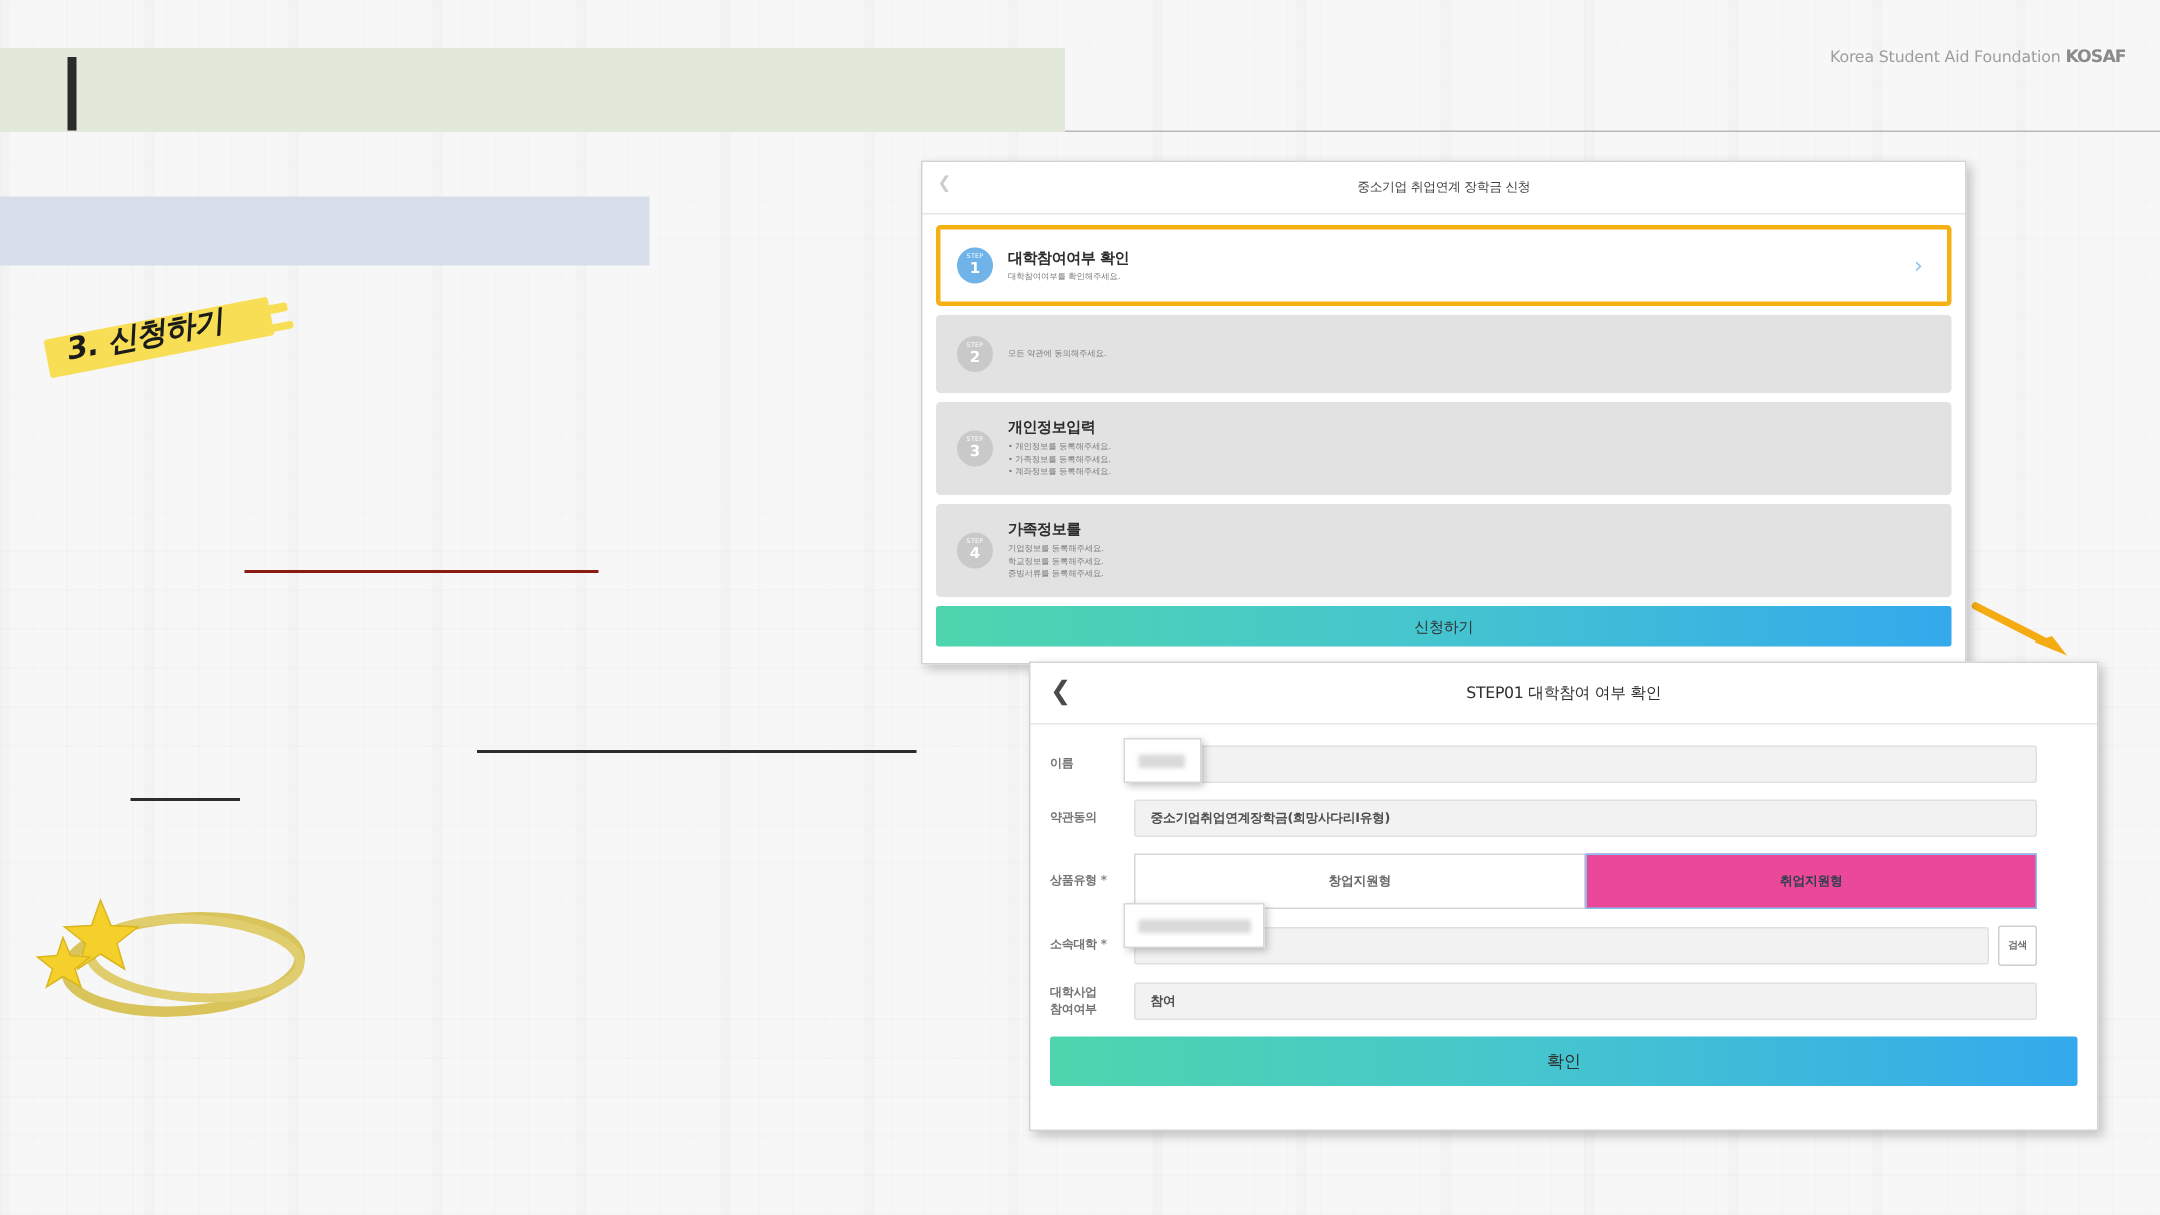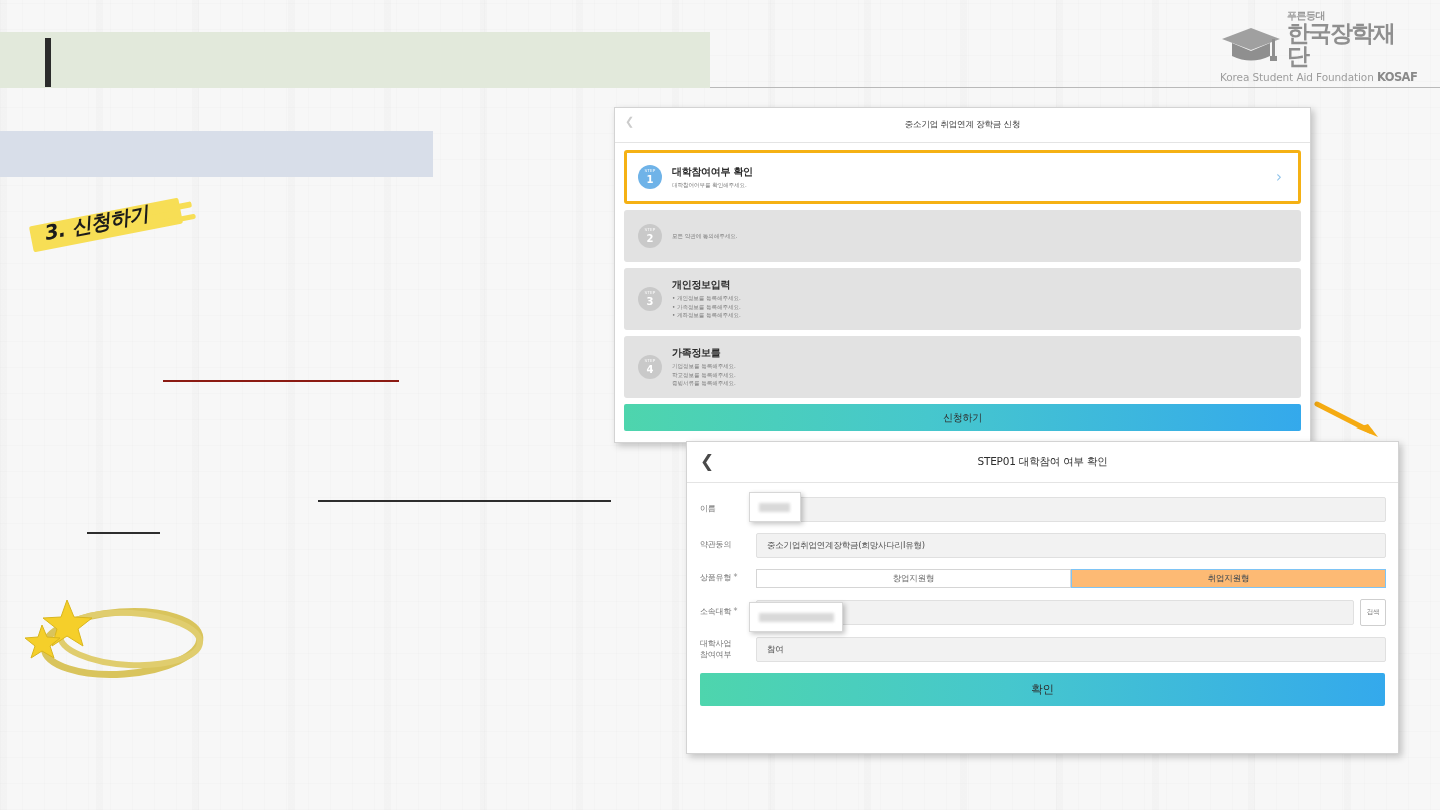--- a/index.html
+++ b/index.html
@@ -284,21 +284,21 @@
     left: 13px; top: 11px;
     font-size: 17px;
     color: #4a4a4a;
     line-height: 1;
   }
   #form-card .card-title {
     font-size: 10.5px;
     color: #2e2e2e;
     letter-spacing: -0.2px;
   }
-  #form-card .form-body { padding: 14px 12px 0 13px; }
+  #form-card .form-body { padding: 14px 40px 0 13px; font-weight: bold; }
 
   .form-row {
     display: flex;
     align-items: center;
     margin-bottom: 11px;
   }
   .form-label {
     flex: 0 0 56px;
     font-size: 8px;
     color: #747474;
@@ -345,30 +345,30 @@
     filter: blur(1.4px);
   }
   #name-callout { left: 749px; top: 492px; width: 52px; height: 30px; }
   #name-callout .masked-bar { width: 31px; }
   #univ-callout { left: 749px; top: 602px; width: 94px; height: 30px; }
   #univ-callout .masked-bar { width: 75px; }
 
   .toggle-group { flex: 1 1 auto; display: flex; }
   .toggle-btn {
     flex: 1 1 50%;
-    height: 19px;
+    height: 37px;
     display: flex;
     align-items: center;
     justify-content: center;
     font-size: 8.5px;
     letter-spacing: -0.2px;
     box-sizing: border-box;
   }
   .toggle-btn.off { background: #ffffff; border: 1px solid #d5d5d5; color: #6a6a6a; }
-  .toggle-btn.on  { background: #fdba74; border: 1px solid #7ec4f5; color: #2f3f4d; }
+  .toggle-btn.on  { background: #ec4899; border: 1px solid #7ec4f5; color: #2f3f4d; }
 
   .search-btn {
     flex: 0 0 auto;
     width: 24px; height: 25px;
     border: 1px solid #cfcfcf;
     background: #ffffff;
     border-radius: 2px;
     display: flex;
     align-items: center;
     justify-content: center;
@@ -382,34 +382,20 @@
 <body>
 
 <div id="slide-bg"></div>
 
 <div id="green-band"></div>
 <div id="title-tick"></div>
 <div id="header-rule"></div>
 <div id="blue-band"></div>
 
 <div id="kosaf-logo">
-  <div class="logo-top">
-    <span class="cap-mark">
-      <svg width="62" height="38" viewBox="0 0 62 38" aria-hidden="true">
-        <polygon points="2,13 31,2 60,13 31,24" fill="#a0a0a0"></polygon>
-        <path d="M12 17 L12 30 Q31 39 50 30 L50 17 L31 25 Z" fill="#8f8f8f"></path>
-        <rect x="52" y="13" width="3" height="19" fill="#8f8f8f"></rect>
-        <rect x="50" y="30" width="7" height="5" fill="#8f8f8f"></rect>
-      </svg>
-    </span>
-    <span class="brand-block">
-      <div class="brand-small">푸른등대</div>
-      <div class="brand-main">한국장학재단</div>
-    </span>
-  </div>
   <div class="brand-en"><span>Korea Student Aid Foundation </span><b>KOSAF</b></div>
 </div>
 
 <div id="highlight-note">
   <div class="marker"></div>
   <div class="marker2"></div>
   <div class="marker3"></div>
   <div class="hand-text">3. 신청하기</div>
 </div>
 

